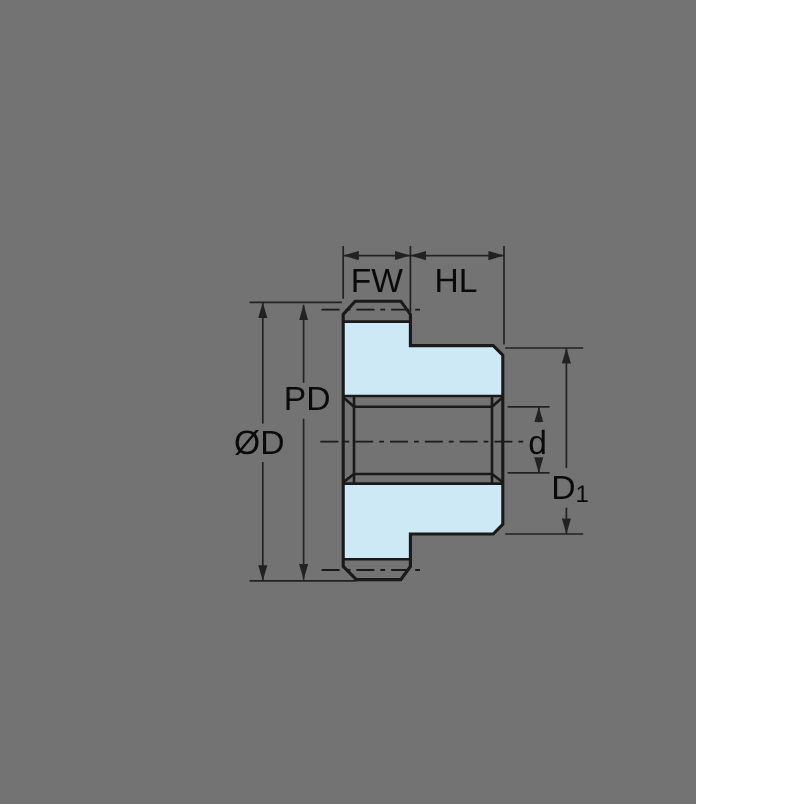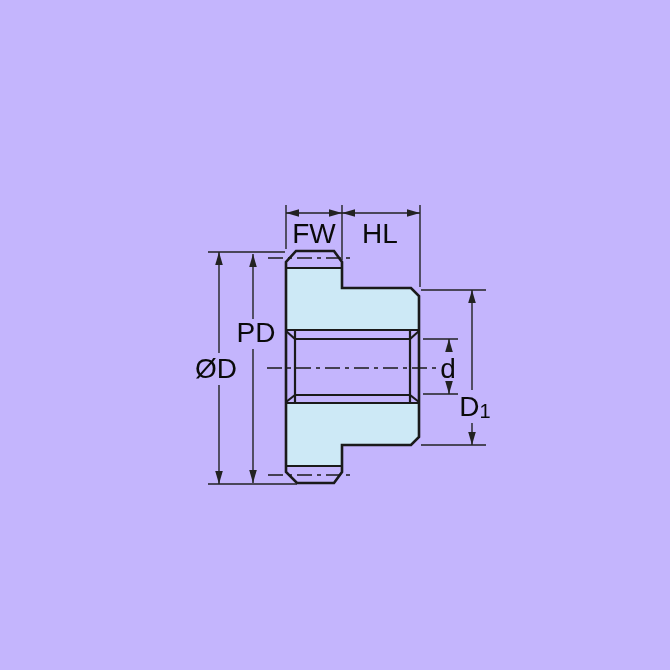--- a/index.html
+++ b/index.html
@@ -5,23 +5,23 @@
   html, body {
     margin: 0;
     padding: 0;
     background: #ffffff;
     width: 670px;
     height: 670px;
     overflow: hidden;
   }
   .stage {
     position: relative;
-    width: 670px;
+    width: 580px;
     height: 670px;
-    background: #c4b5fd;
+    background: #737373;
   }
   svg text {
     font-family: "Liberation Sans", "DejaVu Sans", sans-serif;
     fill: #0a0a0a;
   }
   .lbl  { font-size: 28px; }
   .sub  { font-size: 20px; }
   .outline {
     fill: none;
     stroke: #1a1a1a;

